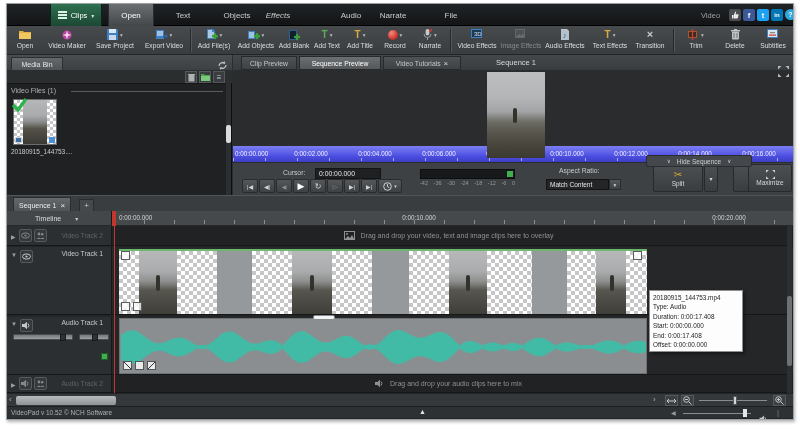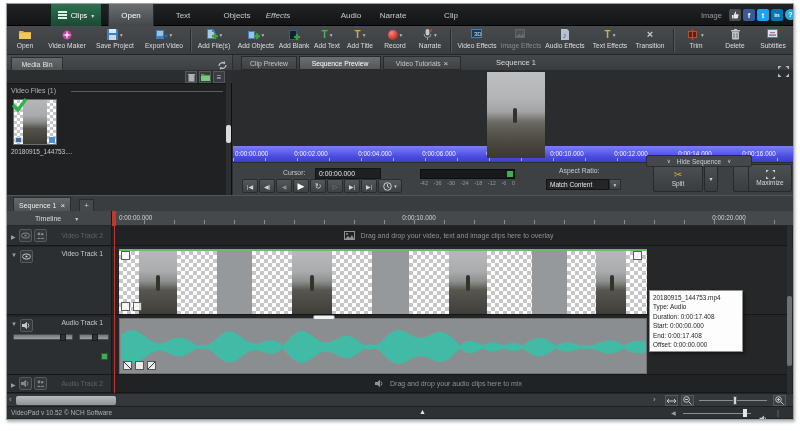--- a/index.html
+++ b/index.html
@@ -139,23 +139,23 @@
     <div class="mtab" style="left:249px;width:44px;font-style:italic;">
           <span>Effects</span>
         </div>
     <div class="mtab" style="left:324px;width:40px;">
           <span>Audio</span>
         </div>
     <div class="mtab" style="left:365px;width:42px;">
           <span>Narrate</span>
         </div>
     <div class="mtab" style="left:425px;width:38px;">
-          <span>Clip</span>
+          <span>File</span>
         </div>
-    <span class="abs beta" style="left:694px;top:7px;">Image</span>
+    <span class="abs beta" style="left:694px;top:7px;">Video</span>
     <span class="soc" style="left:722px;background:#4a4e50;">
       <svg width="8" height="8" viewBox="0 0 8 8">
             <path d="M1 4h1.6v3.4H1z M3 7.4V3.6L4.4.4l.8.6-.6 2.2h2.6l.4.6-.8 3.2-.6.4z" fill="#e8eaec"></path>
           </svg>
     </span>
     <span class="soc" style="left:736px;background:#3b5998;">f</span>
     <span class="soc" style="left:750px;background:#1da1f2;">t</span>
     <span class="soc" style="left:764px;background:#0077b5;font-size:6px;">in</span>
     <span class="soc" style="left:778px;background:#2aa9e0;border-radius:50%;font-size:7px;width:11px;height:11px;top:5px;">?</span>
   </div>

